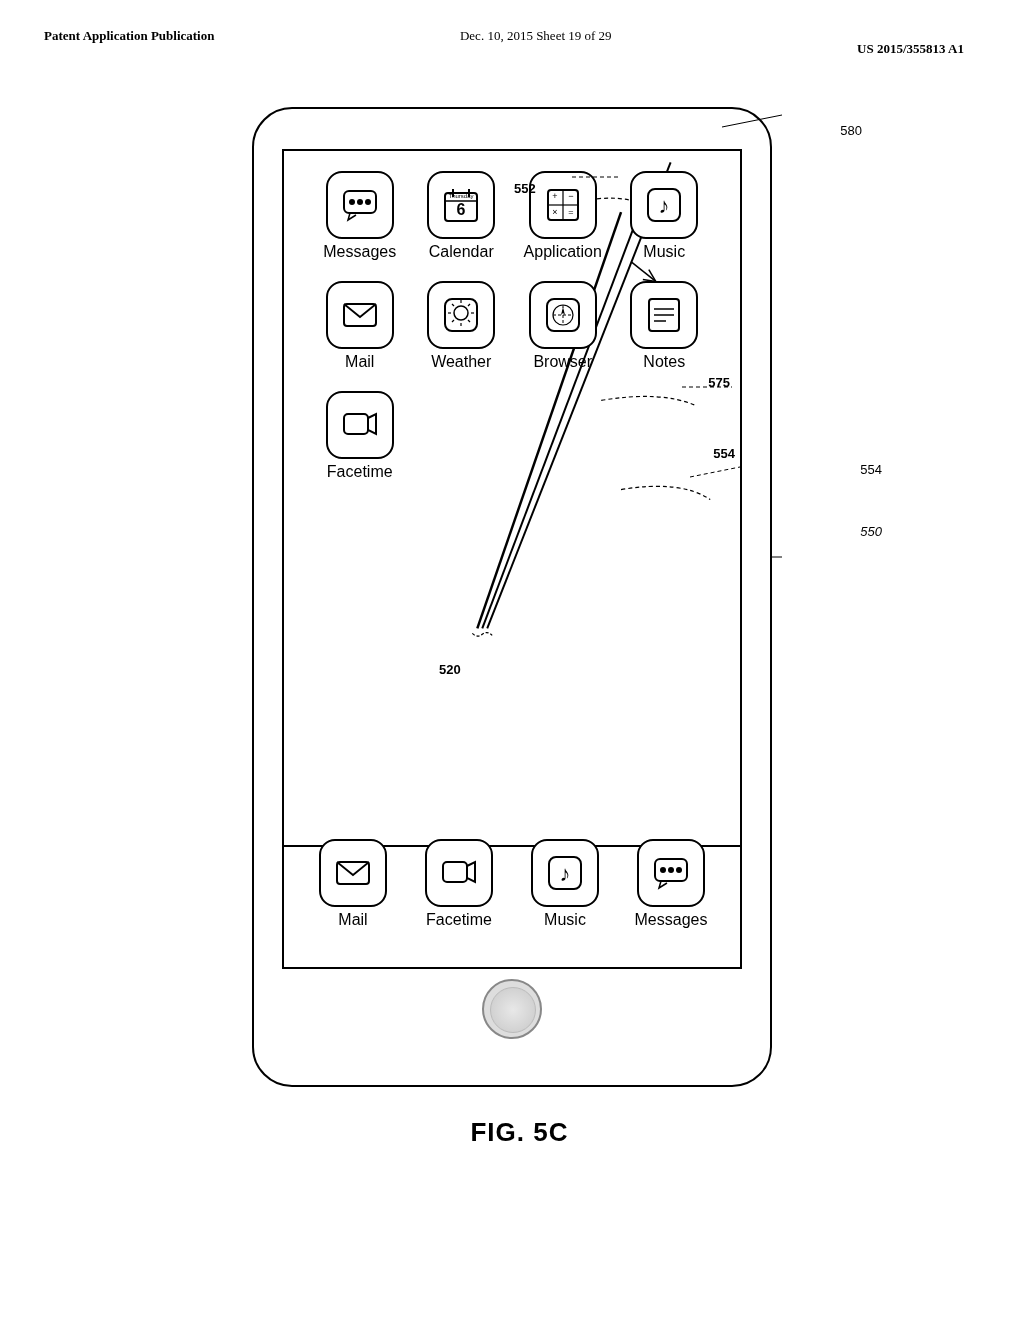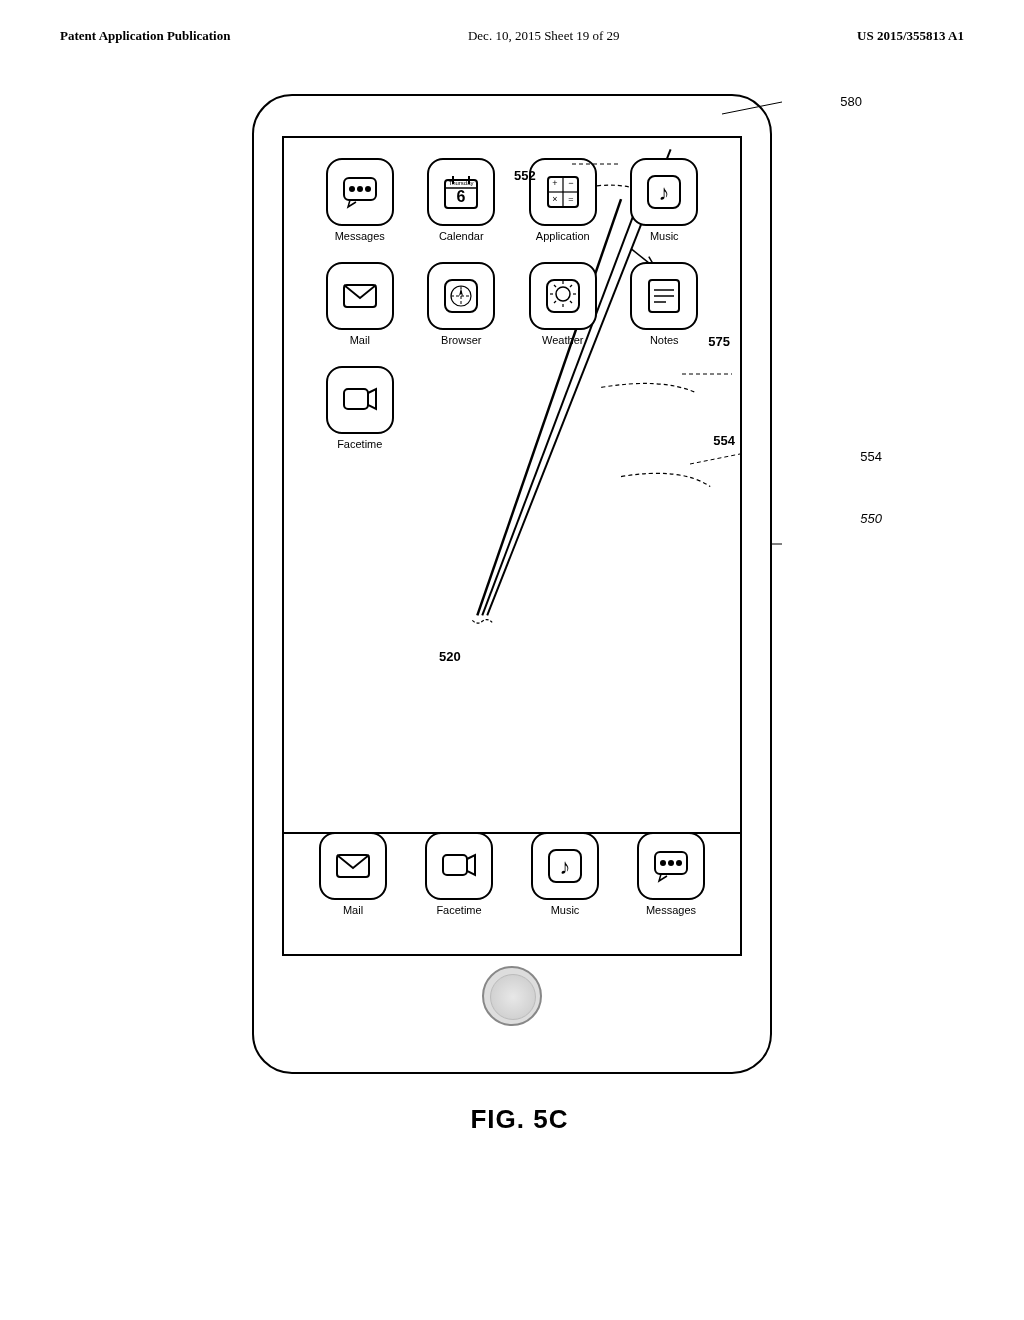--- a/index.html
+++ b/index.html
@@ -9,27 +9,27 @@
       background: #fff;
       font-family: 'Times New Roman', Times, serif;
       position: relative;
       overflow: hidden;
     }
 
     
     .header {
       display: flex;
       justify-content: space-between;
-      padding: 28px 60px 10px 60px;
+      padding: 28px 60px 10px 44px;
       font-size: 13px;
       color: #000;
     }
     .header-left { font-weight: bold; }
     .header-center { }
-    .header-right { font-weight: bold; }
+    .header-right { font-weight: bold; margin-top: 13px; }
 
     
     .main {
       display: flex;
       justify-content: center;
       align-items: flex-start;
       padding-top: 40px;
     }
 
     
@@ -79,21 +79,21 @@
       border: 2px solid #000;
       border-radius: 16px;
       display: flex;
       align-items: center;
       justify-content: center;
       background: #fff;
       position: relative;
     }
 
     .app-label {
-      font-size: 11px;
+      font-size: 16px;
       color: #000;
       text-align: right;
       font-family: Arial, sans-serif;
     }
 
     
     .icon-messages svg,
     .icon-mail svg,
     .icon-calendar svg,
     .icon-calculator svg,
@@ -253,54 +253,54 @@
             <div class="app-icon icon-mail">
               <svg viewBox="0 0 40 40" xmlns="http://www.w3.org/2000/svg">
                 <rect x="4" y="9" width="32" height="22" rx="3" fill="none" stroke="#000" stroke-width="2"></rect>
                 <polyline points="4,9 20,22 36,9" fill="none" stroke="#000" stroke-width="1.8"></polyline>
               </svg>
             </div>
             <span class="app-label">Mail</span>
           </div>
 
           <div class="app-icon-wrap">
-            <div class="app-icon icon-browser">
-              <svg viewBox="0 0 40 40" xmlns="http://www.w3.org/2000/svg">
-                <rect x="4" y="4" width="32" height="32" rx="7" fill="none" stroke="#000" stroke-width="2"></rect>
-
-                <circle cx="20" cy="20" r="10" fill="none" stroke="#000" stroke-width="1.2"></circle>
-                <line x1="20" y1="10" x2="20" y2="30" stroke="#000" stroke-width="1" stroke-dasharray="3,2"></line>
-                <line x1="10" y1="20" x2="30" y2="20" stroke="#000" stroke-width="1" stroke-dasharray="3,2"></line>
-                <polygon points="20,12 22,20 20,18 18,20" fill="#000"></polygon>
-              </svg>
-            </div>
-            <span class="app-label">Browser</span>
-          </div>
-
-          <div class="app-icon-wrap">
             <div class="app-icon icon-weather">
               <svg viewBox="0 0 40 40" xmlns="http://www.w3.org/2000/svg">
                 <rect x="4" y="4" width="32" height="32" rx="7" fill="none" stroke="#000" stroke-width="2"></rect>
 
                 <circle cx="20" cy="18" r="7" fill="none" stroke="#000" stroke-width="1.5"></circle>
 
                 <line x1="20" y1="8" x2="20" y2="5" stroke="#000" stroke-width="1.2"></line>
                 <line x1="20" y1="28" x2="20" y2="31" stroke="#000" stroke-width="1.2"></line>
                 <line x1="10" y1="18" x2="7" y2="18" stroke="#000" stroke-width="1.2"></line>
                 <line x1="30" y1="18" x2="33" y2="18" stroke="#000" stroke-width="1.2"></line>
                 <line x1="13" y1="11" x2="11" y2="9" stroke="#000" stroke-width="1.2"></line>
                 <line x1="27" y1="11" x2="29" y2="9" stroke="#000" stroke-width="1.2"></line>
                 <line x1="13" y1="25" x2="11" y2="27" stroke="#000" stroke-width="1.2"></line>
                 <line x1="27" y1="25" x2="29" y2="27" stroke="#000" stroke-width="1.2"></line>
               </svg>
             </div>
             <span class="app-label">Weather</span>
           </div>
 
           <div class="app-icon-wrap">
+            <div class="app-icon icon-browser">
+              <svg viewBox="0 0 40 40" xmlns="http://www.w3.org/2000/svg">
+                <rect x="4" y="4" width="32" height="32" rx="7" fill="none" stroke="#000" stroke-width="2"></rect>
+
+                <circle cx="20" cy="20" r="10" fill="none" stroke="#000" stroke-width="1.2"></circle>
+                <line x1="20" y1="10" x2="20" y2="30" stroke="#000" stroke-width="1" stroke-dasharray="3,2"></line>
+                <line x1="10" y1="20" x2="30" y2="20" stroke="#000" stroke-width="1" stroke-dasharray="3,2"></line>
+                <polygon points="20,12 22,20 20,18 18,20" fill="#000"></polygon>
+              </svg>
+            </div>
+            <span class="app-label">Browser</span>
+          </div>
+
+          <div class="app-icon-wrap">
             <div class="app-icon icon-notes">
               <svg viewBox="0 0 40 40" xmlns="http://www.w3.org/2000/svg">
                 <rect x="5" y="4" width="30" height="32" rx="3" fill="none" stroke="#000" stroke-width="2"></rect>
                 <line x1="10" y1="14" x2="30" y2="14" stroke="#000" stroke-width="1.5"></line>
                 <line x1="10" y1="20" x2="30" y2="20" stroke="#000" stroke-width="1.5"></line>
                 <line x1="10" y1="26" x2="22" y2="26" stroke="#000" stroke-width="1.5"></line>
               </svg>
             </div>
             <span class="app-label">Notes</span>
           </div>
@@ -315,21 +315,21 @@
             <span class="app-label">Facetime</span>
           </div>
 
           <div></div>
           <div></div>
           <div></div>
 
         </div>
 
         <div class="ref-num" style="top: 30px; left: 230px;">552</div>
-        <div class="ref-num" style="top: 196px; right: 10px; margin-left: 28px;">575</div>
+        <div class="ref-num" style="top: 224px; right: 10px; margin-left: 28px;">575</div>
         <div class="ref-num" style="top: 295px; right: 5px;">554</div>
         <div class="ref-num" style="bottom: 290px; left: 155px;">520</div>
 
         <div style="position:absolute; bottom: 120px; left:0; width:100%; height:2px; background:#000;"></div>
 
         <div style="position:absolute; bottom: 30px; left:0; width:100%; padding: 8px 20px;">
           <div style="display:grid; grid-template-columns: repeat(4, 1fr); gap:8px;">
 
             <div class="app-icon-wrap">
               <div class="app-icon icon-mail">
@@ -376,21 +376,21 @@
 
           </div>
         </div>
 
       </div>
 
       <div class="home-button"></div>
 
     </div>
 
-    <div style="position:absolute; top: 0px; right: -90px; font-size:13px; font-family:Arial;">580</div>
+    <div style="position:absolute; top: 16px; right: -90px; font-size:13px; font-family:Arial;">580</div>
 
     <div style="position:absolute; top: 417px; right: -110px; font-size:13px; font-family:Arial;font-style:italic;">550</div>
 
     <svg style="position:absolute; top:0; left:0; width:620px; height:980px; pointer-events:none;">
 
       <line x1="470" y1="20" x2="530" y2="8" stroke="#000" stroke-width="1"></line>
 
       <line x1="320" y1="70" x2="368" y2="70" stroke="#000" stroke-width="1" stroke-dasharray="4,3"></line>
 
       <line x1="430" y1="280" x2="480" y2="280" stroke="#000" stroke-width="1" stroke-dasharray="4,3"></line>

